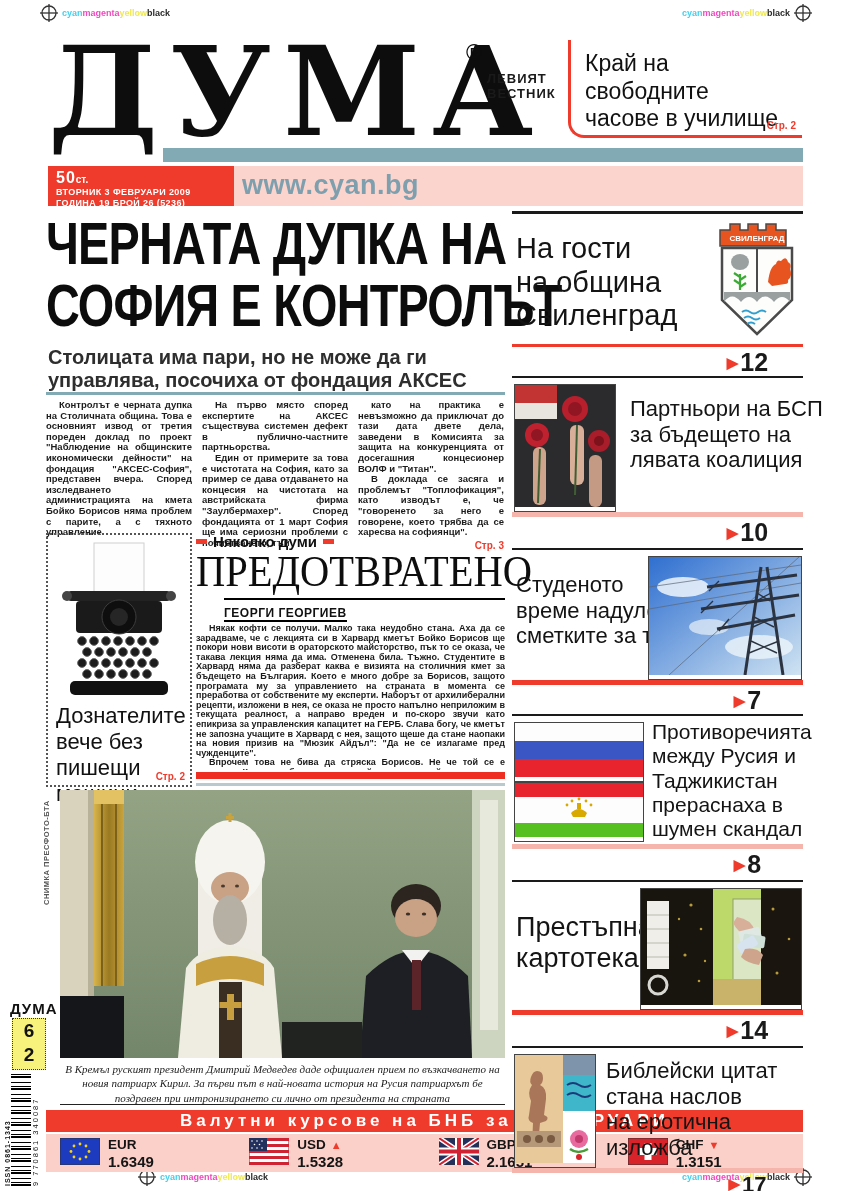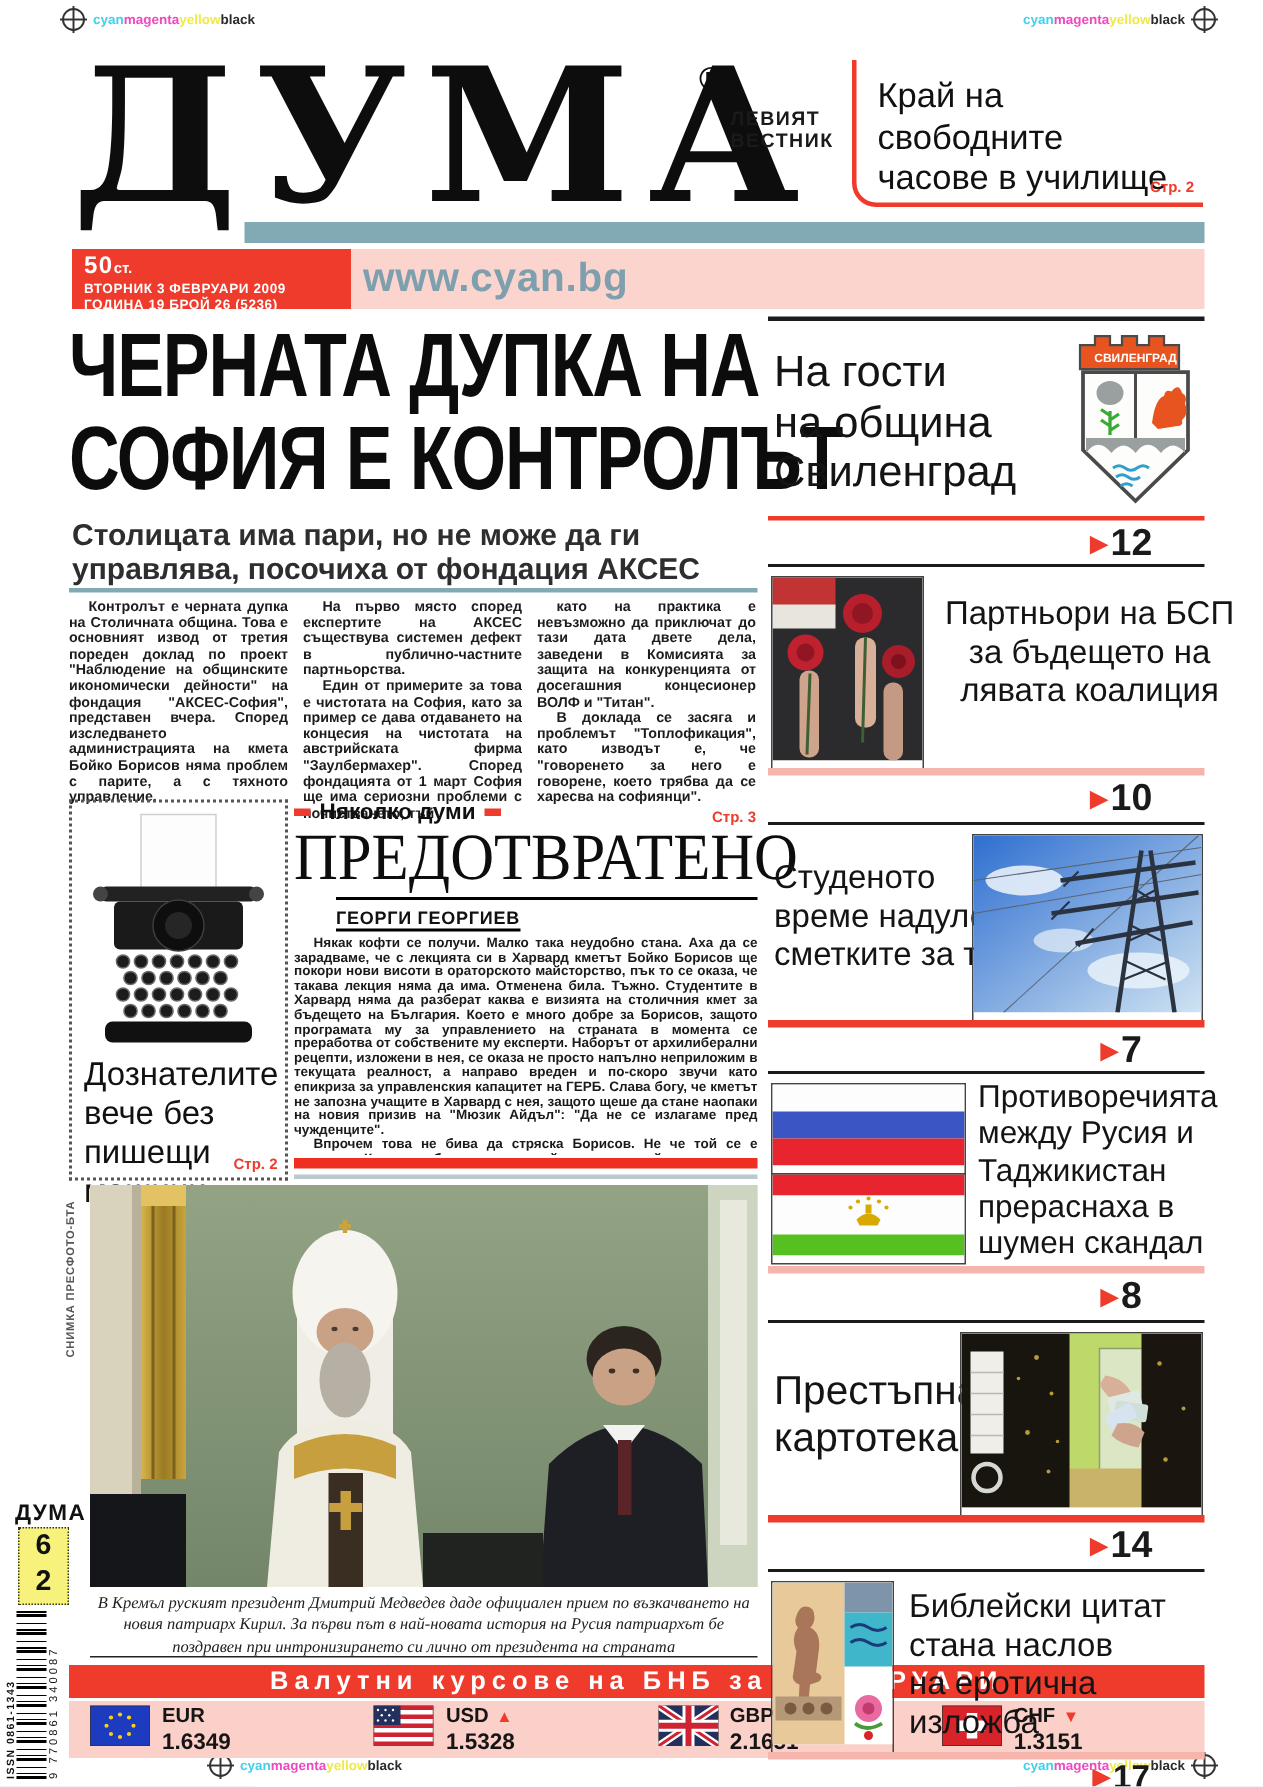--- a/index.html
+++ b/index.html
@@ -403,21 +403,21 @@
       <line x1="62" y1="40" x2="60" y2="110" stroke="#3f5e33" stroke-width="2"></line>
       <line x1="25" y1="64" x2="23" y2="118" stroke="#3f5e33" stroke-width="2"></line>
       <circle cx="60" cy="24" r="13" fill="#b81f2d"></circle>
         <circle cx="60" cy="24" r="7" fill="#8f1622"></circle>
       <circle cx="22" cy="50" r="12" fill="#c0212f"></circle>
         <circle cx="22" cy="50" r="6" fill="#8f1622"></circle>
       <circle cx="84" cy="56" r="11" fill="#a91c29"></circle>
         <circle cx="84" cy="56" r="5" fill="#7d121c"></circle>
     </svg>
   </div>
-  <div class="abs sb-title" style="left:630px;top:396px;font-size:22px;text-align:center;">Партньори на БСП
+  <div class="abs sb-title" style="left:630px;top:396px;font-size:22px;">Партньори на БСП
 за бъдещето на
 лявата коалиция</div>
   <div class="abs rule-pink" style="left:512px;top:512px;width:291px;height:5px;"></div>
   <div class="abs pagerow" style="left:512px;top:518px;width:291px;"><span class="mk">▶</span><span>10</span></div>
   <div class="abs sb-sep" style="left:512px;top:548px;width:291px;height:2px;"></div>
 
   <div class="abs sb-title" style="left:516px;top:572px;font-size:22px;">Студеното
 време надуло
 сметките за ток</div>
   <div class="abs photo-frame" style="left:648px;top:556px;">

